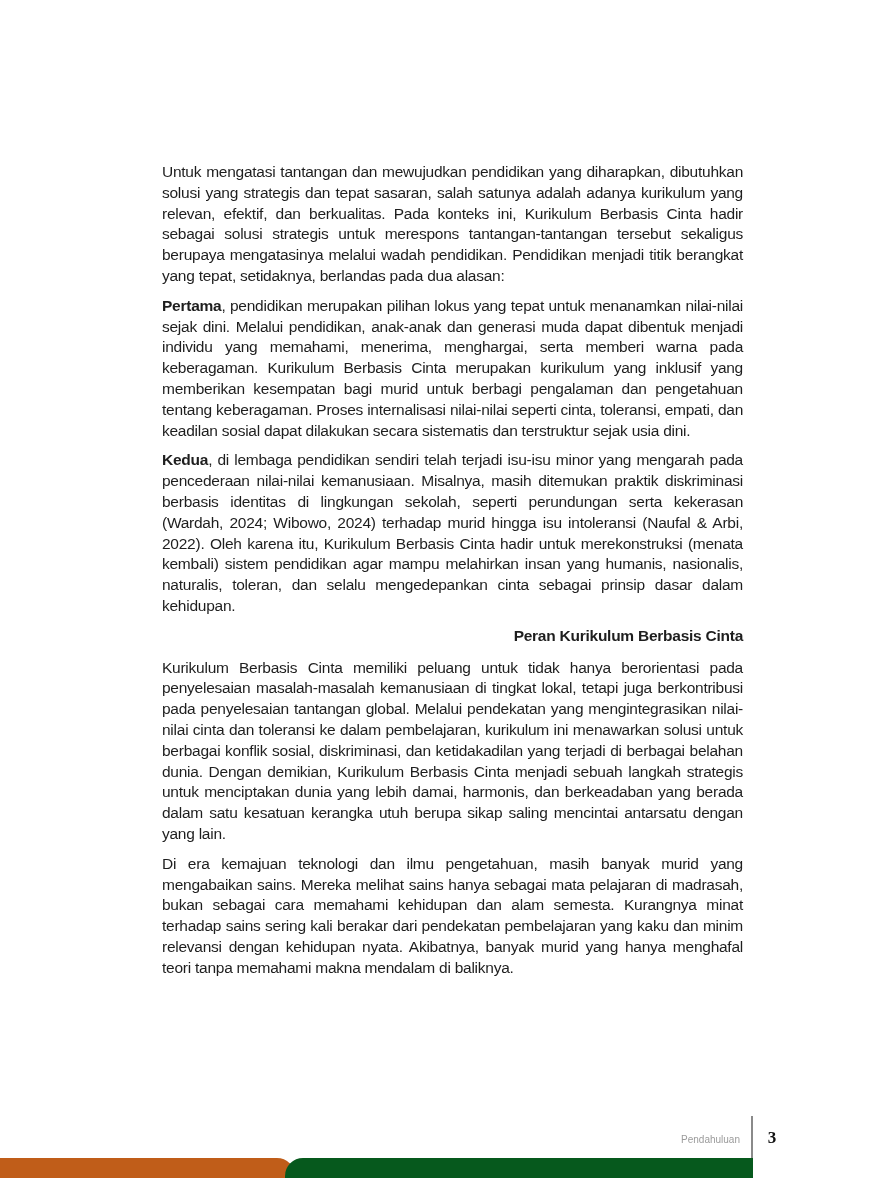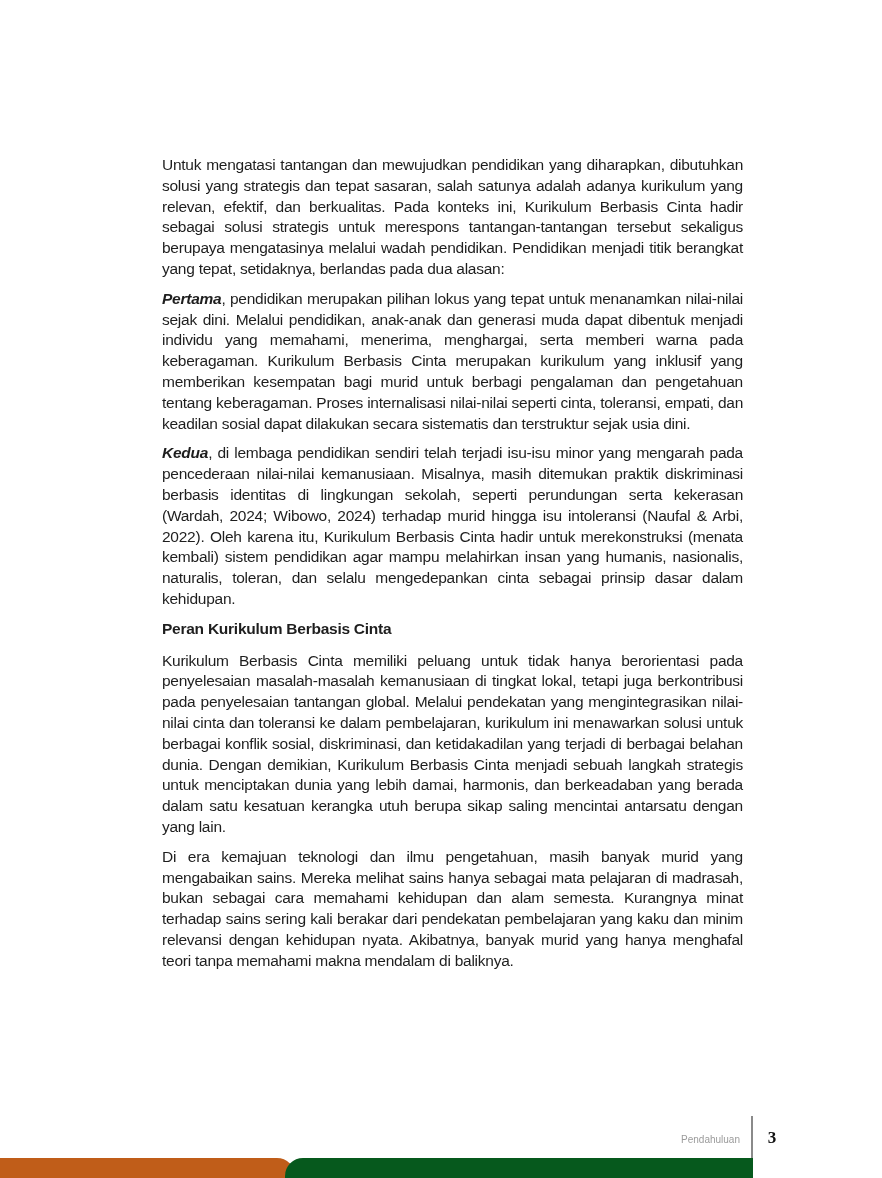--- a/index.html
+++ b/index.html
@@ -11,42 +11,41 @@
   .page {
     position: relative;
     width: 882px;
     height: 1178px;
     background: #ffffff;
     overflow: hidden;
   }
   .content {
     position: absolute;
     left: 162px;
-    top: 155px;
+    top: 162px;
     width: 581px;
     color: var(--text, #1e1e1e);
     font-size: 15.5px;
     line-height: 20.8px;
     letter-spacing: -0.25px;
   }
   .content p {
     margin: 0 0 9px 0;
     text-align: justify;
     text-justify: inter-word;
   }
   .content p .lead {
     font-weight: bold;
-    font-style: italic;
   }
   .content h2.heading {
     font-size: 15.5px;
     line-height: 20.8px;
     font-weight: bold;
     margin: 3px 0 11px 0;
-    text-align: left;
+    text-align: right;
   }
   .footer-label {
     position: absolute;
     top: 1130px;
     right: 142px;
     font-size: 10px;
     line-height: 20px;
     color: var(--footer-label, #9b9b9b);
   }
   .footer-divider {

